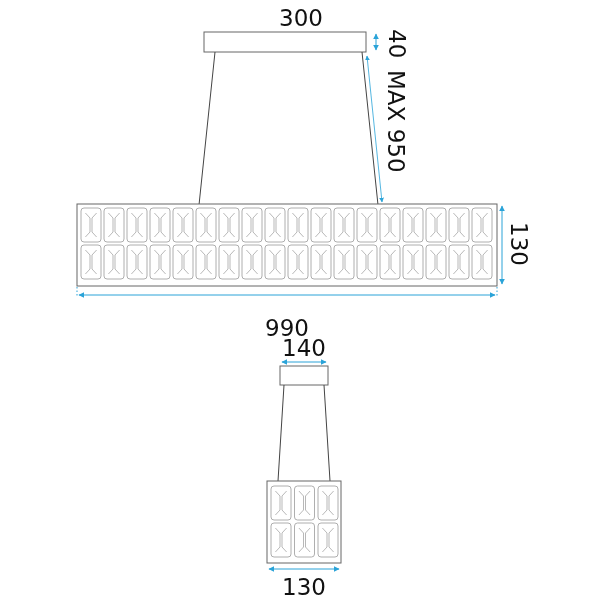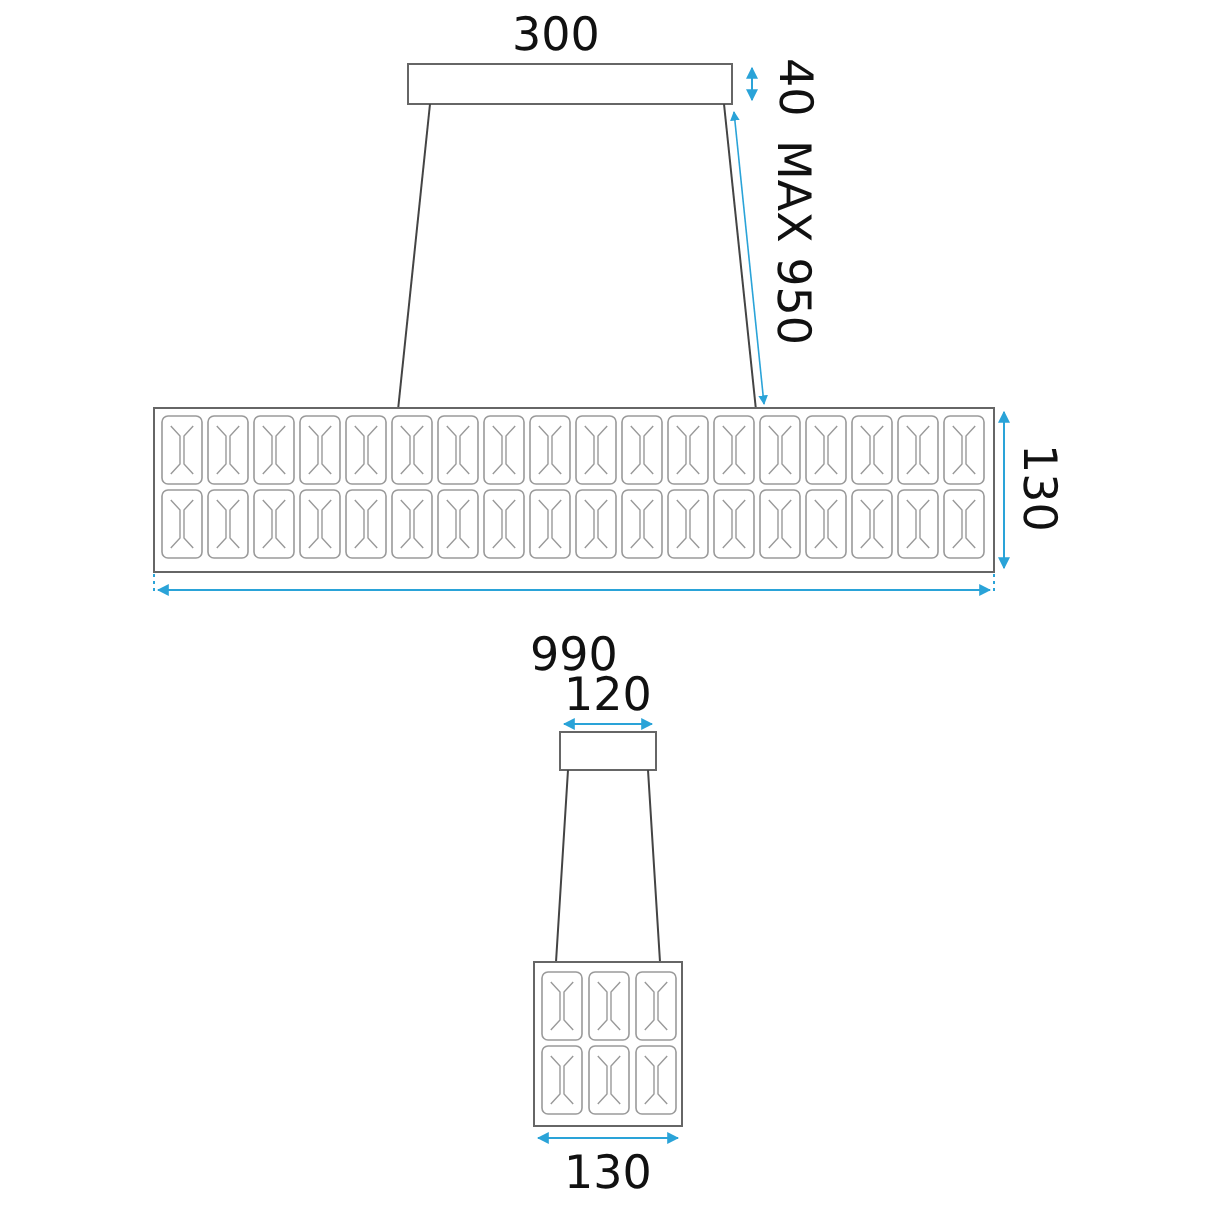--- a/index.html
+++ b/index.html
@@ -124,19 +124,19 @@
         <path d="M298.9,528 L303.5,533 L303.5,547 L298.9,552 M310.1,528 L305.5,533 L305.5,547 L310.1,552" fill="none" stroke="#9a9a9a" stroke-width="0.7"></path>
         <rect x="318" y="523" width="20" height="34" rx="3" fill="none" stroke="#9a9a9a" stroke-width="0.8"></rect>
         <path d="M322.4,528 L327,533 L327,547 L322.4,552 M333.6,528 L329,533 L329,547 L333.6,552" fill="none" stroke="#9a9a9a" stroke-width="0.7"></path>
       </g>
 
     <line x1="282" y1="362" x2="326" y2="362" stroke="#2aa3d8" stroke-width="1" marker-start="url(#ah)" marker-end="url(#ah)"></line>
     <line x1="269" y1="569" x2="339" y2="569" stroke="#2aa3d8" stroke-width="1" marker-start="url(#ah)" marker-end="url(#ah)"></line>
   </g>
 </svg>
 
-<div class="lbl" style="left:256px;top:7px;">300</div>
+<div class="lbl" style="left:279px;top:7px;">300</div>
 <div class="lbl rot" style="left:408px;top:29px;">40</div>
 <div class="lbl rot" style="left:407px;top:70px;">MAX 950</div>
 <div class="lbl rot" style="left:530px;top:222px;">130</div>
 <div class="lbl" style="left:265px;top:302px;margin-top:15px;">990</div>
-<div class="lbl" style="left:282px;top:337px;">120</div>
+<div class="lbl" style="left:282px;top:337px;">140</div>
 <div class="lbl" style="left:282px;top:576px;">130</div>
 
 </body></html>

